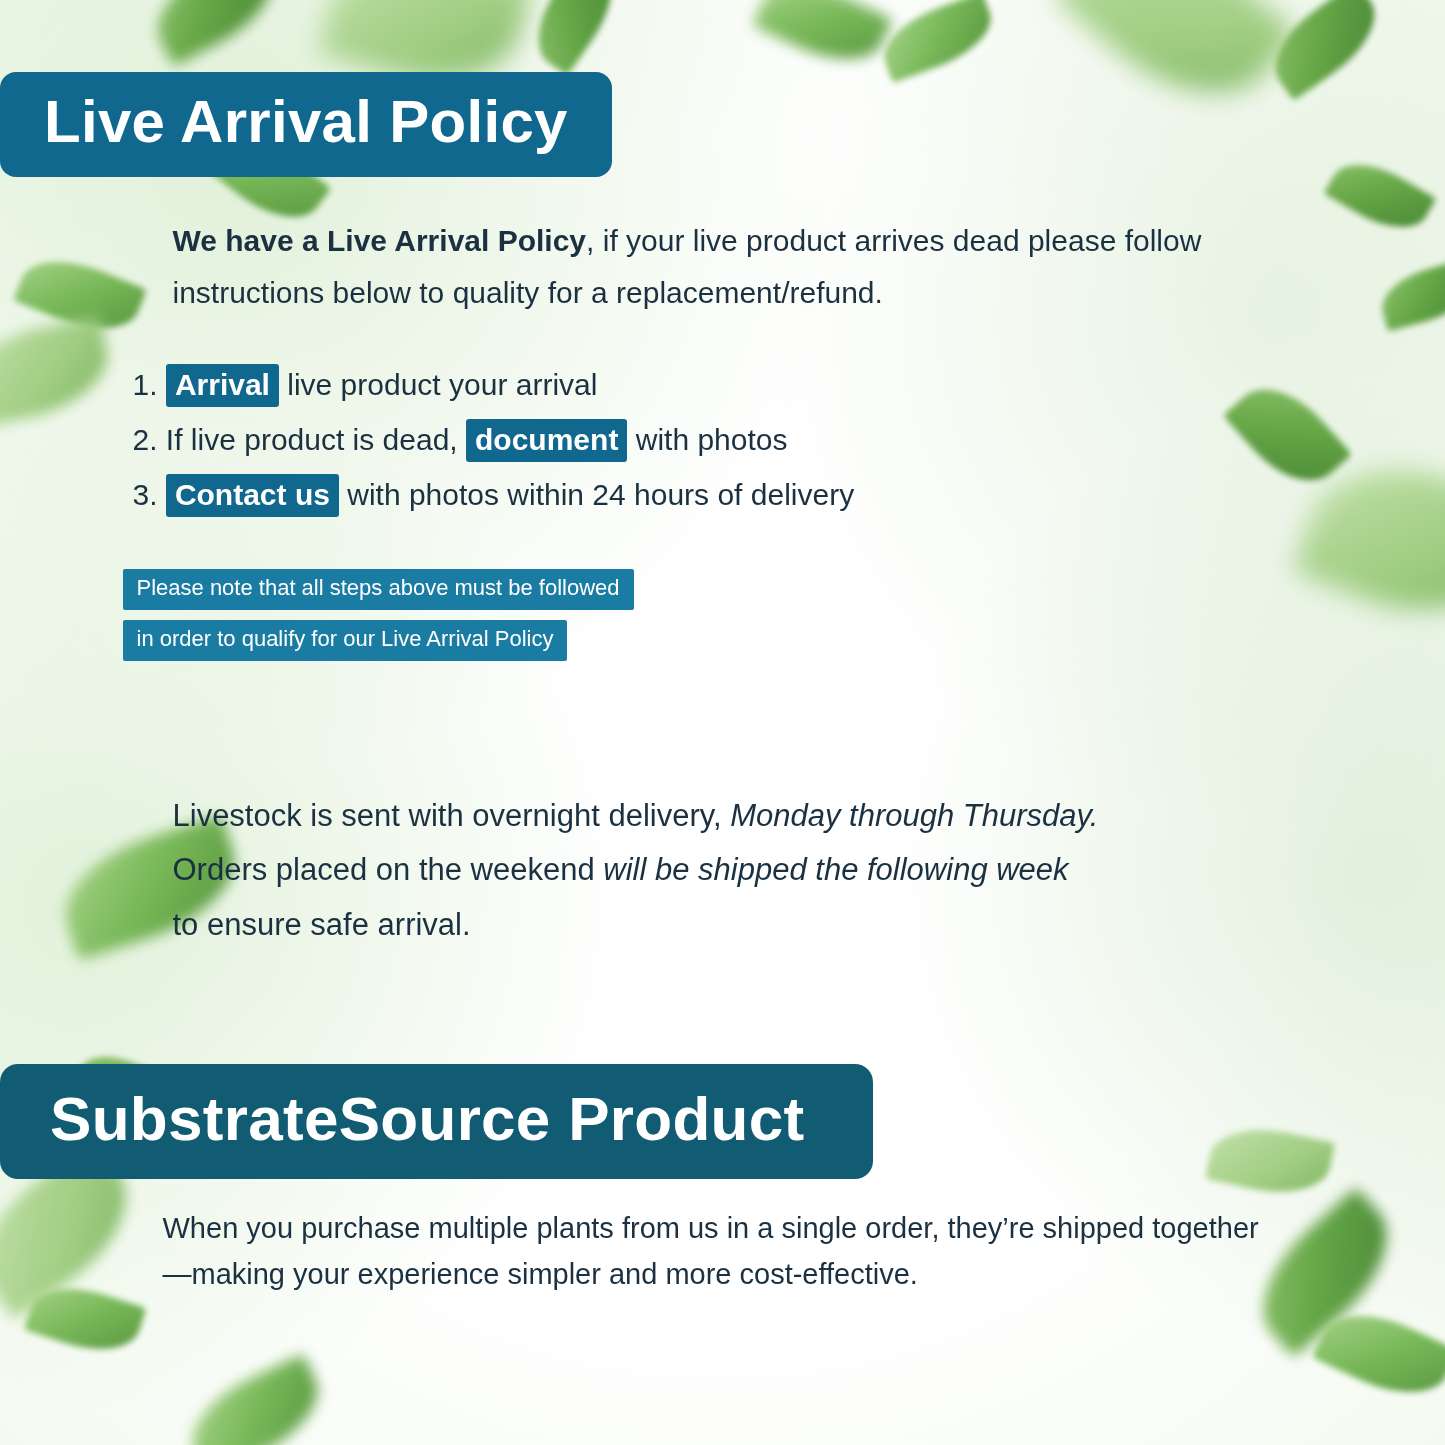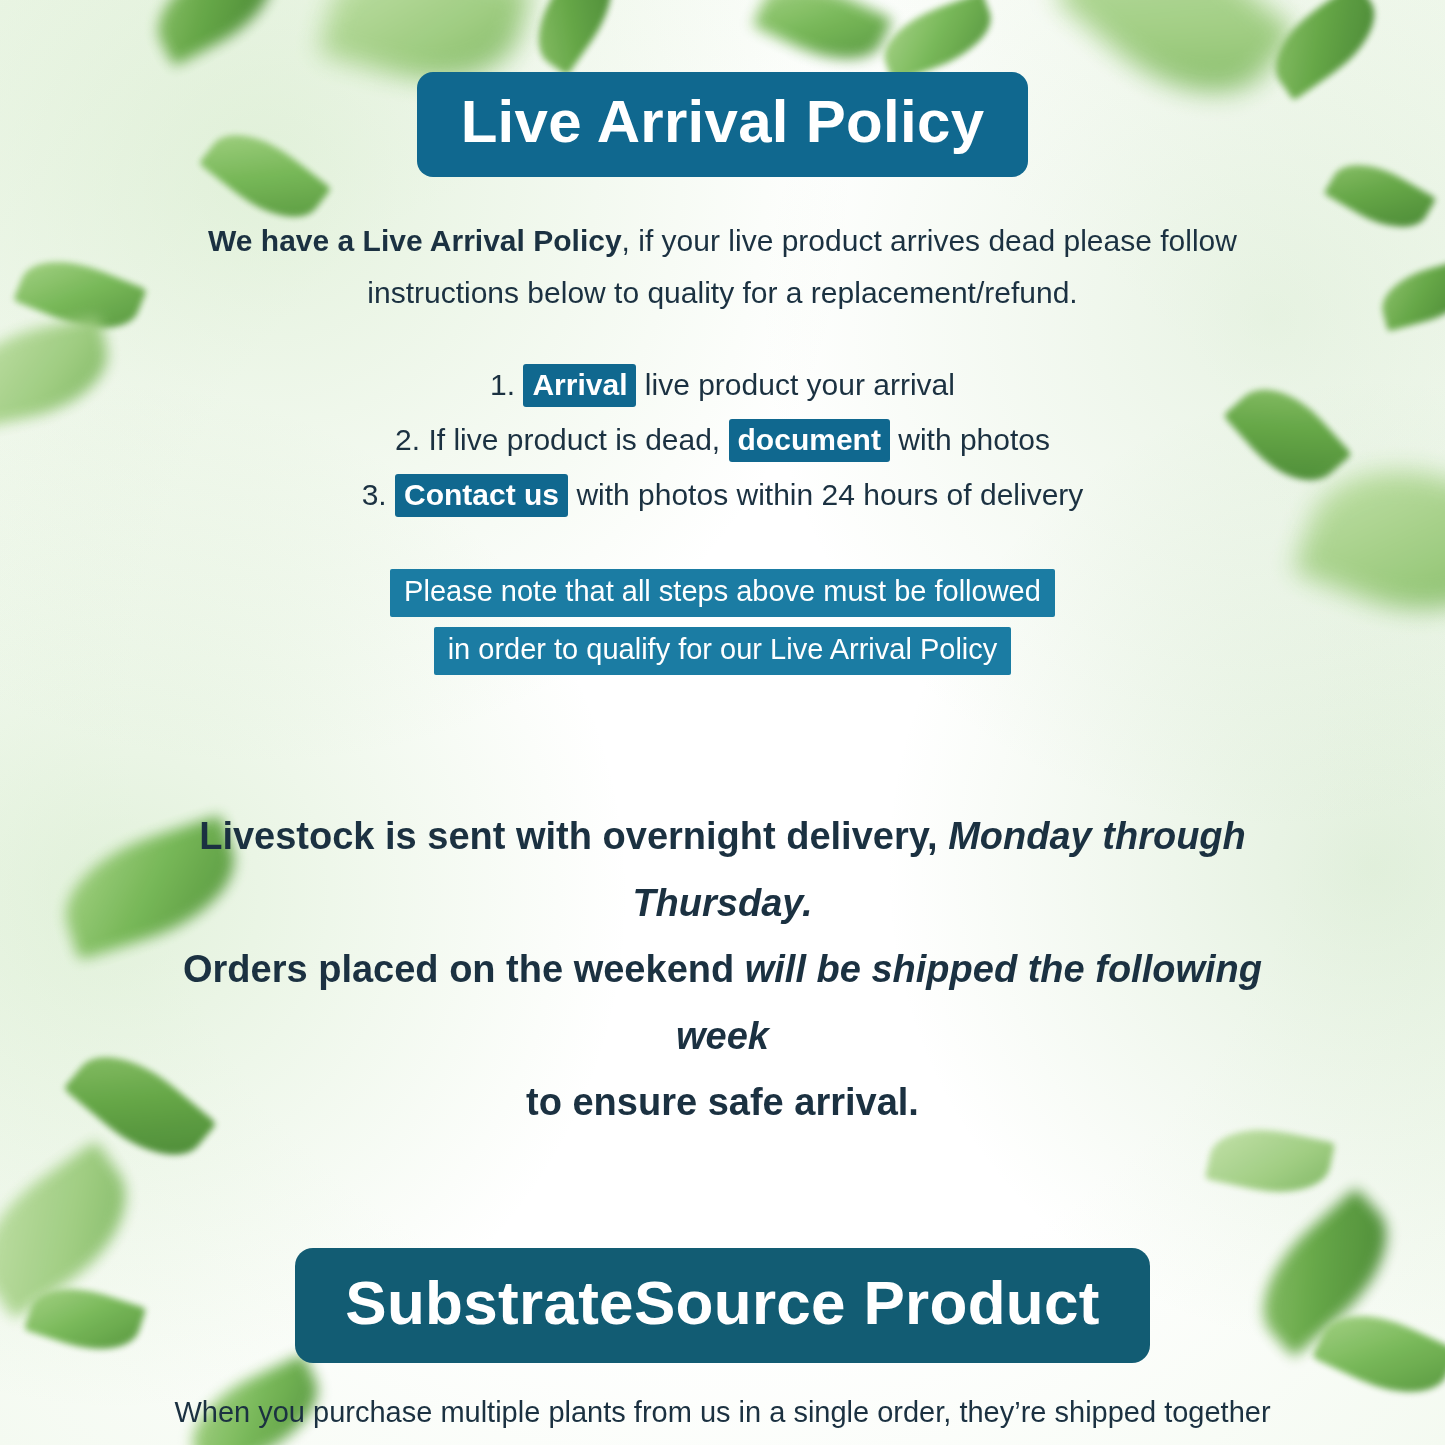--- a/index.html
+++ b/index.html
@@ -39,21 +39,21 @@
   .leaf.blur3 { filter: blur(13px); }
   .leaf.light { background: linear-gradient(135deg, #a8d487 0%, #72b551 50%, #4d8f34 100%); }
   .leaf.pale  { background: linear-gradient(135deg, #c3e2a9 0%, #9ccb7d 60%, #79b45c 100%); }
 
   
   .content {
     position: relative;
     z-index: 5;
     width: 1445px;
     height: 1445px;
-    text-align: center;
+    text-align: left;
     color: #152a3a;
   }
 
   .banner {
     display: inline-block;
     background: #10688f;
     color: #ffffff;
     font-weight: bold;
     letter-spacing: 0.3px;
     border-radius: 14px;
@@ -92,45 +92,44 @@
     color: #ffffff;
     font-weight: bold;
     padding: 4px 9px 6px 9px;
     border-radius: 3px;
   }
   .num { font-weight: normal; }
 
   .note {
     margin: 58px auto 0 auto;
     width: 1200px;
-    font-size: 29px;
+    font-size: 22px;
     line-height: 1.0;
   }
   .note-line {
     display: inline-block;
     background: #1b7ca3;
     color: #ffffff;
     padding: 8px 14px 11px 14px;
     margin-bottom: 10px;
     border-radius: 2px;
   }
 
   .shipping {
     margin: 118px auto 0 auto;
     width: 1100px;
-    font-size: 38px;
+    font-size: 31px;
     line-height: 1.75;
     color: #1b3141;
-    font-weight: bold;
   }
   .shipping i { font-style: italic; }
 
   #product-banner {
     font-size: 62px;
-    padding: 22px 50px 28px 50px;
+    padding: 22px 68px 28px 50px;
     margin-top: 112px;
     border-radius: 18px;
     background: #125c73;
   }
 
   .subhead {
     margin: 40px auto 0 auto;
     font-size: 37px;
     font-weight: bold;
     color: #14303f;

